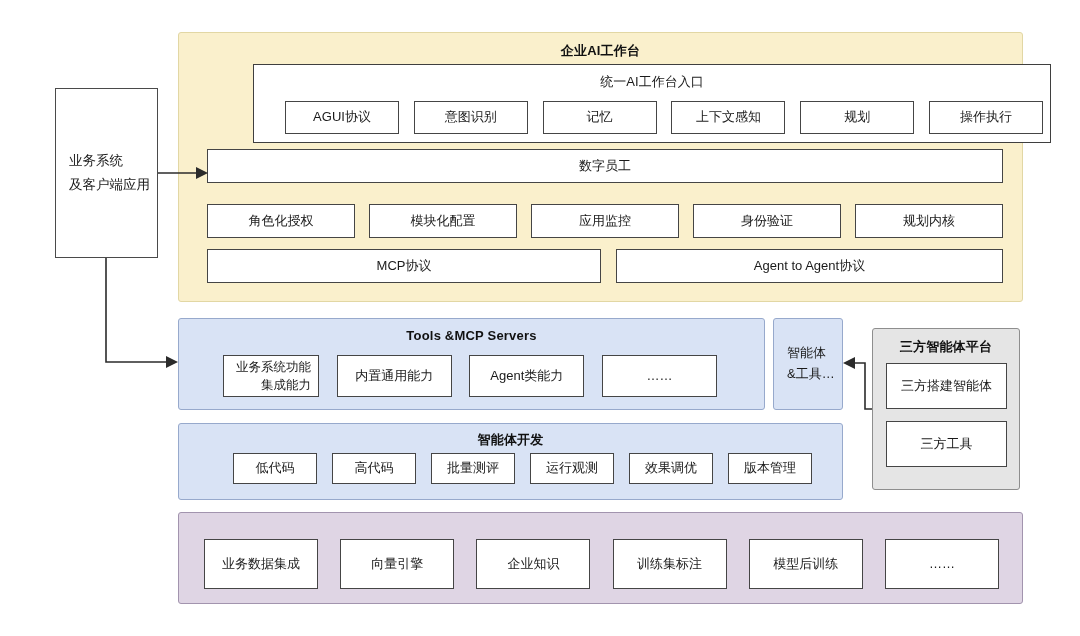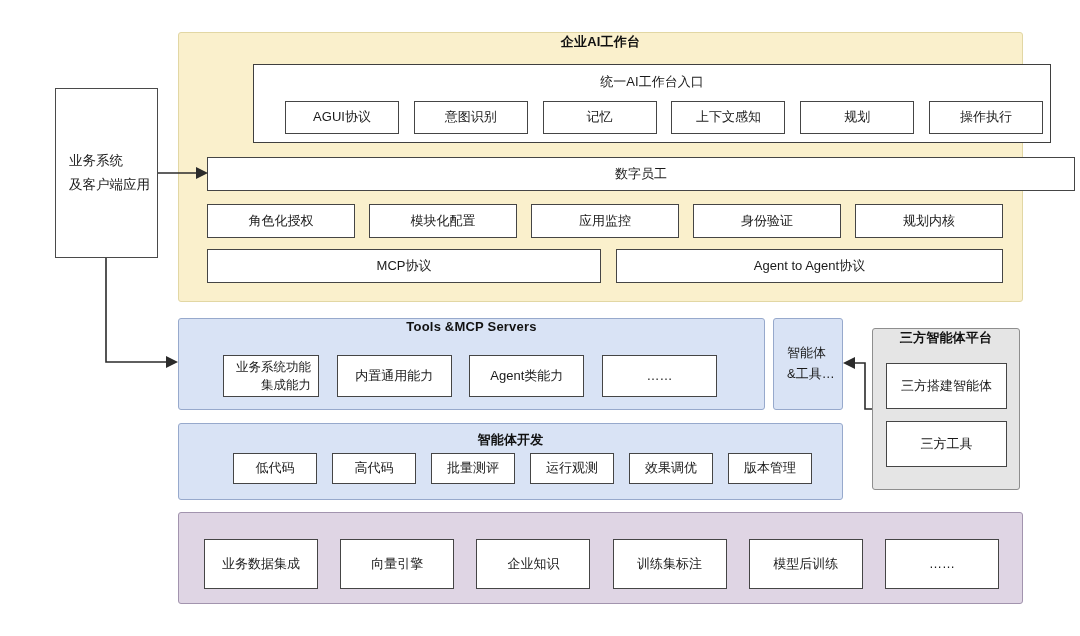--- a/index.html
+++ b/index.html
@@ -13,21 +13,21 @@
   .overlay{position:absolute;left:0;top:0;width:1080px;height:636px;z-index:20;pointer-events:none;}
 
   .panel{position:absolute;box-sizing:border-box;border-radius:3px;}
   .panel.yellow{background:#FAF0CC;border:1px solid #E2D7A4;}
   .panel.blue{background:#D9E3F5;border:1px solid #97A9CC;}
   .panel.gray{background:#e5e5e5;border:1px solid #8E8E8E;}
   .panel.purple{background:#DFD5E4;border:1px solid #A294AE;}
 
   .panel-title{
     font-size:13px;font-weight:bold;text-align:center;
-    color:#111;letter-spacing:.2px;
+    padding-top:9px;color:#111;letter-spacing:.2px;
   }
 
   .cell{
     background:#fff;border:1.4px solid #454545;box-sizing:border-box;
     display:flex;align-items:center;justify-content:center;
     font-size:13px;text-align:center;white-space:pre-line;line-height:1.45;
     color:#1a1a1a;
   }
   .cell.abs{position:absolute;}
   .cell.align-left{justify-content:flex-start;text-align:right;padding-left:12px;}
@@ -45,21 +45,21 @@
 
   
   .wb{left:178px;top:32px;width:845px;height:270px;}
   .wb-entry{
     position:absolute;left:26px;top:31px;width:798px;height:79px;
     background:#fff;border:1.5px solid #3f3f3f;box-sizing:border-box;margin-left:48px;
   }
   .wb-entry-title{font-size:13px;text-align:center;padding-top:8px;}
   .wb-entry-items{left:31px;top:36px;width:758px;height:33px;}
   .wb-entry-items .cell{width:114px;height:33px;}
-  .wb-digital{left:28px;top:124px;width:868px;height:34px;}
+  .wb-digital{left:28px;top:116px;width:796px;height:34px;}
   .wb-caps{left:28px;top:171px;width:796px;height:34px;}
   .wb-caps .cell{width:148px;height:34px;}
   .wb-protocols{left:28px;top:216px;width:796px;height:34px;align-items:center;}
   .wb-protocols .cell{height:34px;}
   .wb-protocols .cell.p1{width:394px;}
   .wb-protocols .cell.p2{width:387px;}
 
   
   .tools{left:178px;top:318px;width:587px;height:92px;}
   .tools-items{left:44px;top:36px;width:494px;height:42px;}

